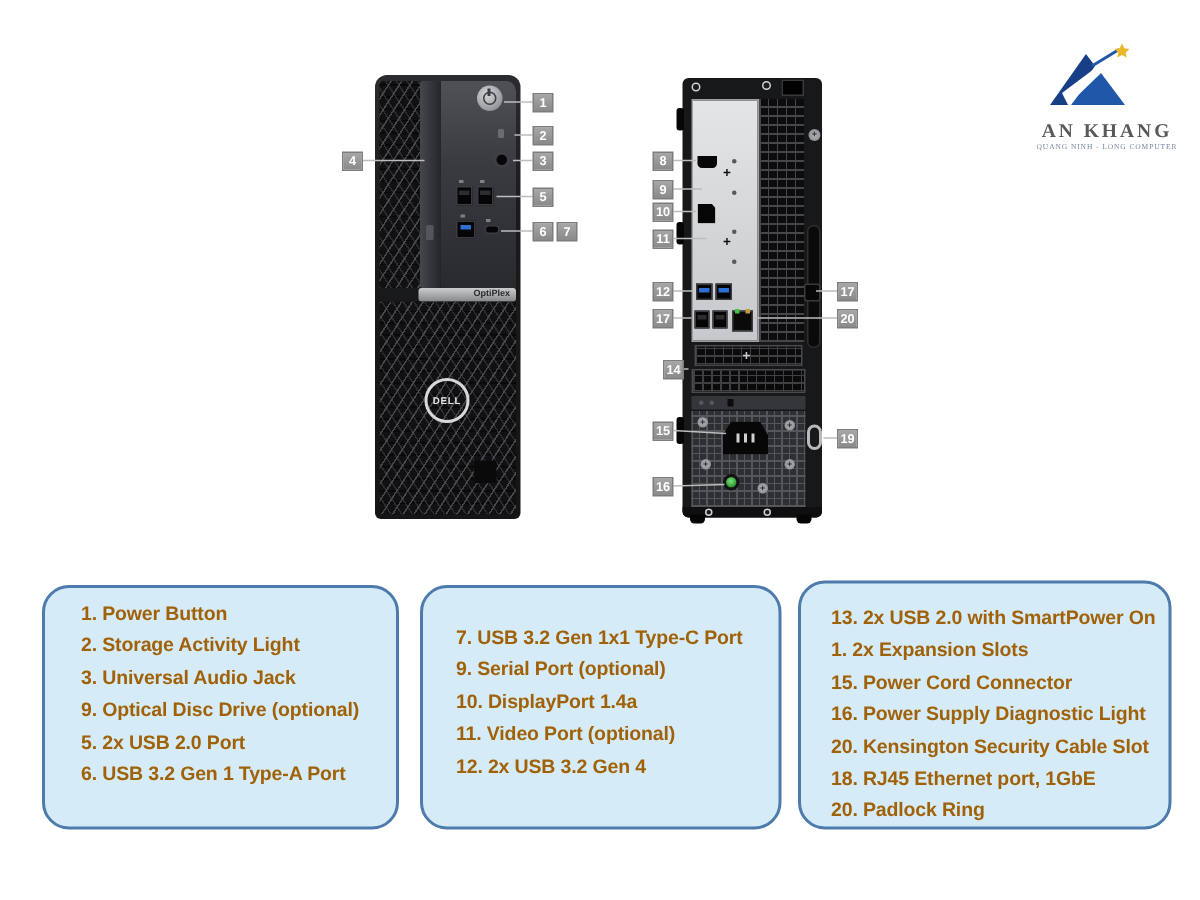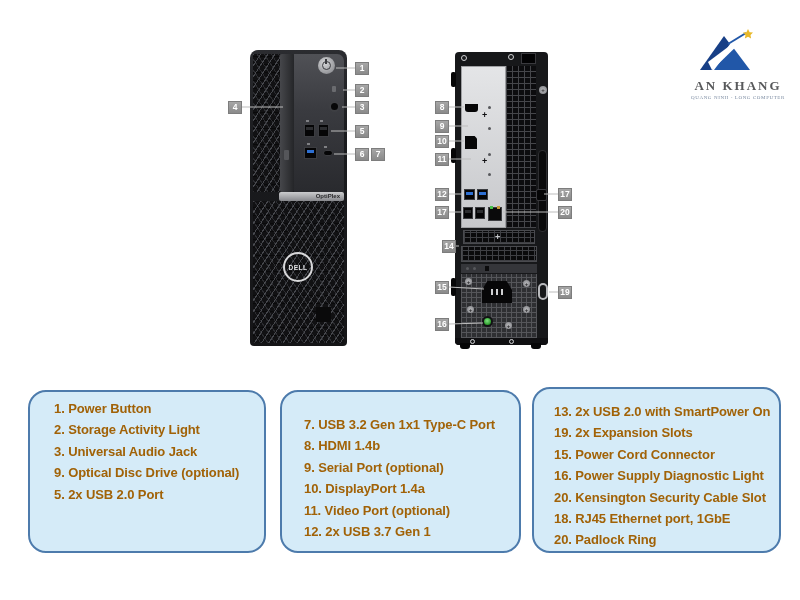--- a/index.html
+++ b/index.html
@@ -234,36 +234,36 @@
     <div class="brand-tagline">QUANG NINH - LONG COMPUTER</div>
   </div>
 
   <div class="legend-box" style="left:28px;top:390px;width:238px;height:163px;padding:6px 0 0 24px;">
     <div class="legend-items">
         <div class="legend-item">1. Power Button</div>
         <div class="legend-item">2. Storage Activity Light</div>
         <div class="legend-item">3. Universal Audio Jack</div>
         <div class="legend-item">9. Optical Disc Drive (optional)</div>
         <div class="legend-item">5. 2x USB 2.0 Port</div>
+        <div class="legend-item">6. USB 3.2 Gen 1 Type-A Port</div>
       </div>
   </div>
   <div class="legend-box" style="left:280px;top:390px;width:241px;height:163px;padding:22px 0 0 22px;">
     <div class="legend-items">
         <div class="legend-item">7. USB 3.2 Gen 1x1 Type-C Port</div>
-        <div class="legend-item">8. HDMI 1.4b</div>
         <div class="legend-item">9. Serial Port (optional)</div>
         <div class="legend-item">10. DisplayPort 1.4a</div>
         <div class="legend-item">11. Video Port (optional)</div>
-        <div class="legend-item">12. 2x USB 3.7 Gen 1</div>
+        <div class="legend-item">12. 2x USB 3.2 Gen 4</div>
       </div>
   </div>
   <div class="legend-box" style="left:532px;top:387px;width:249px;height:166px;padding:12px 0 0 20px;">
     <div class="legend-items">
         <div class="legend-item">13. 2x USB 2.0 with SmartPower On</div>
-        <div class="legend-item">19. 2x Expansion Slots</div>
+        <div class="legend-item">1. 2x Expansion Slots</div>
         <div class="legend-item">15. Power Cord Connector</div>
         <div class="legend-item">16. Power Supply Diagnostic Light</div>
         <div class="legend-item">20. Kensington Security Cable Slot</div>
         <div class="legend-item">18. RJ45 Ethernet port, 1GbE</div>
         <div class="legend-item">20. Padlock Ring</div>
       </div>
   </div>
 
 </div>
 

